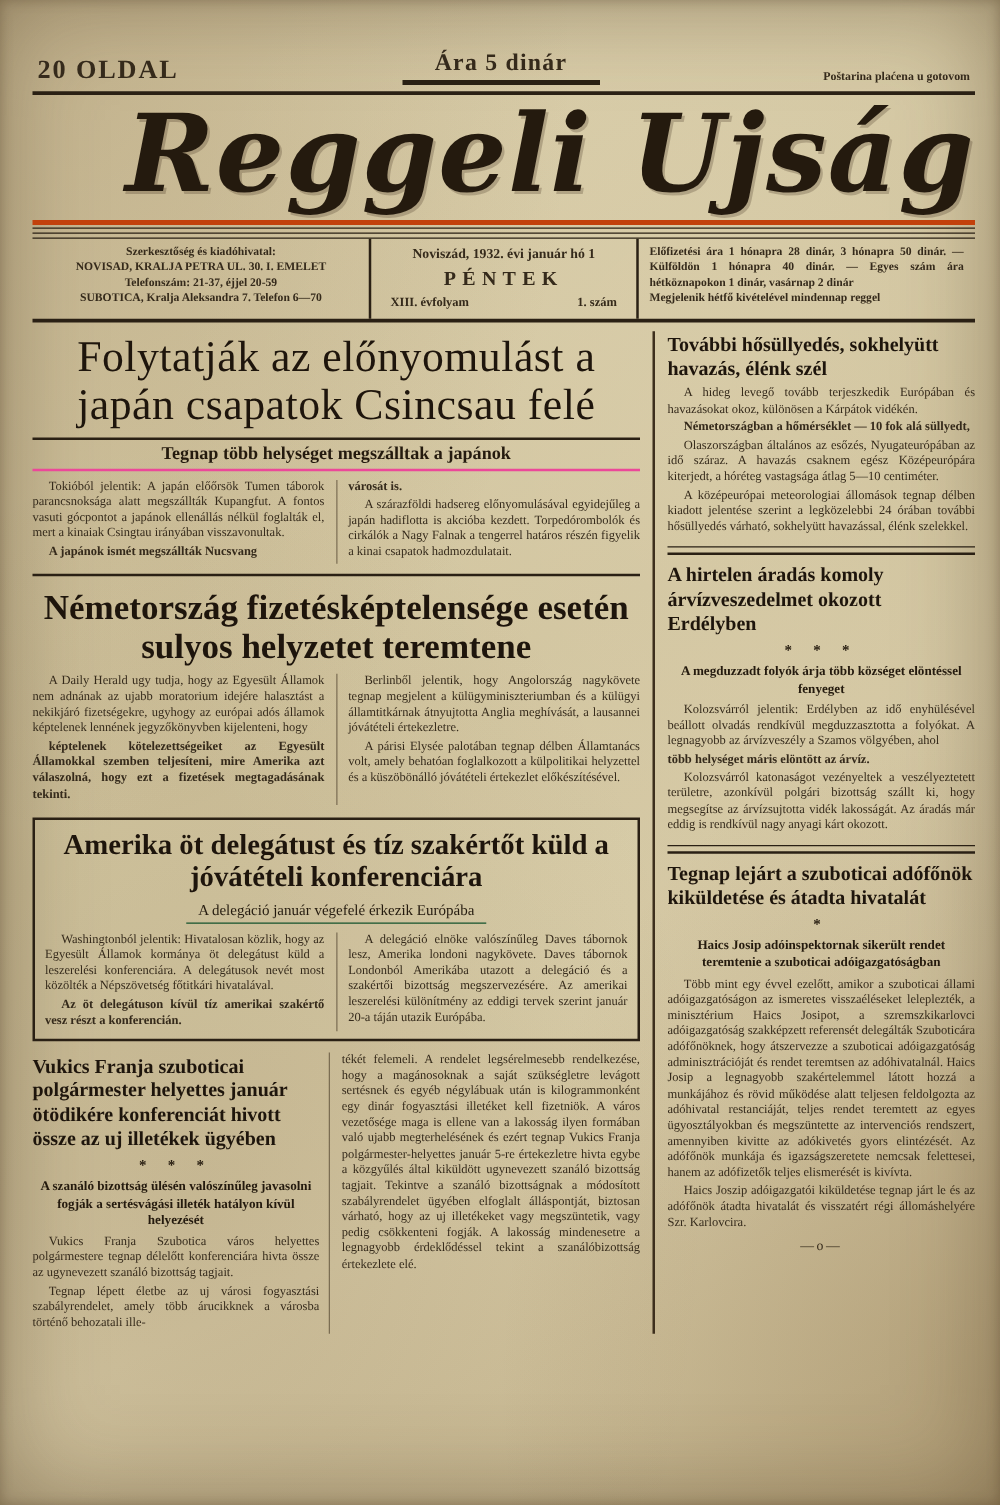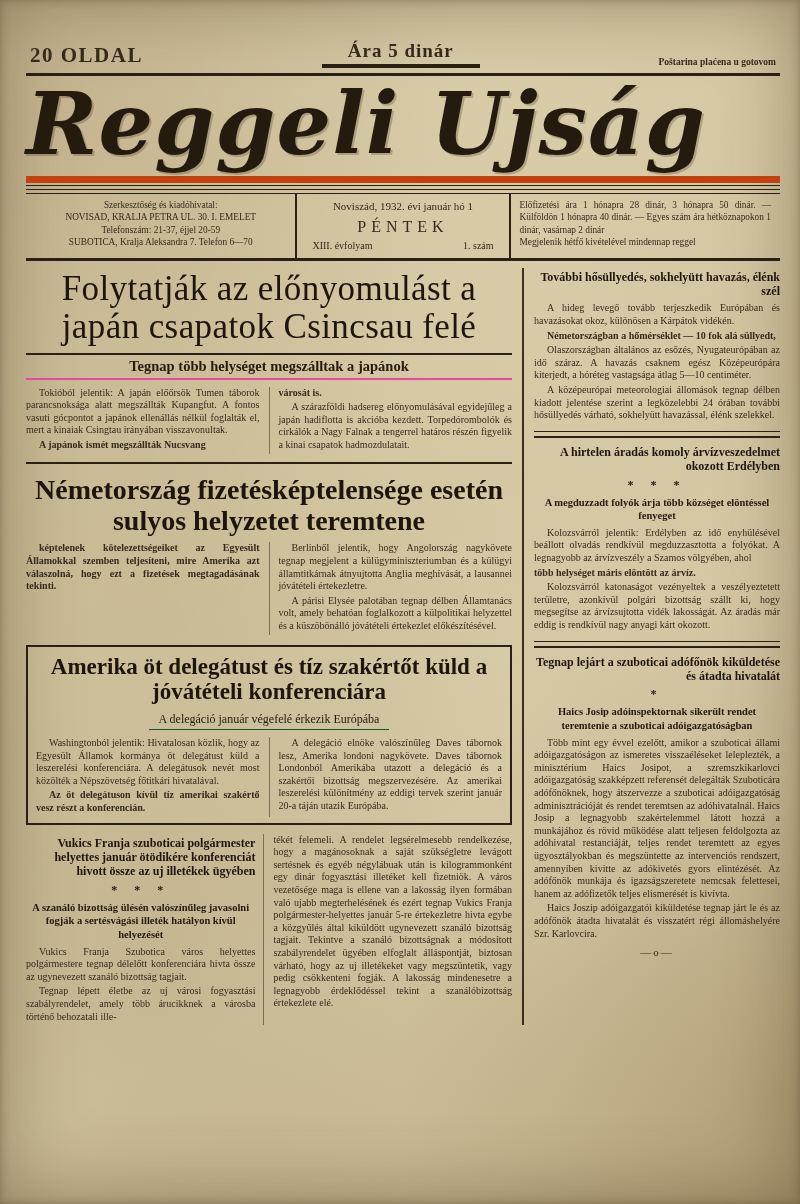--- a/index.html
+++ b/index.html
@@ -16,48 +16,48 @@
   }
   .page{position:absolute;inset:0;padding:40px 20px 14px 26px;box-sizing:border-box}
 
   
   .topstrip{display:flex;align-items:flex-end;justify-content:space-between;padding:0 4px 5px}
   .pages{font-weight:700;font-size:21px;letter-spacing:1.5px}
   .price{font-weight:700;font-size:19px;border-bottom:4px solid #2a2014;padding:0 26px 2px;letter-spacing:1px}
   .postage{font-weight:700;font-size:9.5px;max-width:230px;text-align:right;line-height:1.2}
 
   
-  .masthead{border-top:3px solid #2a2014;text-align:left;padding:4px 0 8px;border-bottom:7px solid #c2410c}
+  .masthead{border-top:3px solid #2a2014;text-align:right;padding:4px 0 8px;border-bottom:4px solid #c2410c}
   .masthead .title{
     font-family:"DejaVu Serif",serif;font-style:italic;font-weight:700;
     font-size:86px;line-height:1.02;letter-spacing:1px;white-space:nowrap;color:#241a0e;
     text-shadow:2px 2px 0 rgba(40,25,10,.22);
   }
   .rule2{height:3px;border-top:1px solid #2a2014;border-bottom:1px solid #2a2014;margin-top:2px}
 
   
   .info{display:flex;align-items:stretch;border-bottom:3px solid #2a2014;border-top:1px solid #2a2014;margin-top:3px}
-  .info .cell{padding:5px 9px;font-size:9.3px;font-weight:400;line-height:1.35;box-sizing:border-box}
+  .info .cell{padding:5px 9px;font-size:9.3px;font-weight:700;line-height:1.35;box-sizing:border-box}
   .info .cleft{flex:1.12;text-align:center;border-right:2px solid #2a2014}
   .info .cmid{flex:.86;text-align:center}
   .info .cright{flex:1.12;text-align:justify;border-left:2px solid #2a2014}
   .info .date{font-size:11px}
   .info .day{font-size:16px;letter-spacing:5px;margin:2px 0}
   .info .volrow{display:flex;justify-content:space-between;font-size:10px;padding:0 6px}
 
   
   .content{display:flex;margin-top:7px}
   .colmain{width:498px;padding-right:10px;border-right:2px solid #3d2f1d;box-sizing:border-box}
   .colside{flex:1;padding-left:10px;min-width:0}
 
   
   .h-xl{font-size:35px;line-height:1.1;font-weight:400;text-align:center;color:#1e150c;letter-spacing:.4px;margin:2px 0 6px}
   .h-lg{font-size:28px;line-height:1.12;font-weight:700;text-align:center;color:#1e150c;margin:4px 0 6px}
   .h-md{font-size:23px;line-height:1.12;font-weight:700;text-align:center;color:#1e150c;margin:0 0 4px}
-  .h-sm{font-size:12px;line-height:1.2;font-weight:700;text-align:right;color:#1e150c;margin:2px 0 4px}
+  .h-sm{font-size:16px;line-height:1.2;font-weight:700;text-align:left;color:#1e150c;margin:2px 0 4px}
 
   .subbar{border-top:2px solid #2a2014;border-bottom:2px solid #ec4899;margin:4px 0 7px;padding:3px 0;text-align:center;font-weight:700;font-size:14.5px;color:#241a0e}
   .u-subwrap{text-align:center;margin:2px 0 7px}
   .u-sub{display:inline-block;border-bottom:1px solid #14532d;padding:0 10px 2px;font-weight:400;font-size:12px;color:#241a0e}
 
   
   .body{font-size:10px;line-height:1.26;text-align:justify}
   .body p{margin:0 0 2px;text-indent:13px}
   .body p.bold{font-weight:700}
   .body p.noind{text-indent:0}
@@ -132,20 +132,21 @@
           </div>
         </div>
       </article>
 
       <div class="sep"></div>
 
       <article>
         <h2 class="h-lg">Németország fizetésképtelensége esetén sulyos helyzetet teremtene</h2>
         <div class="body cols">
           <div class="c">
+            <p>A Daily Herald ugy tudja, hogy az Egyesült Államok nem adnának az ujabb moratorium idejére halasztást a nekikjáró fizetségekre, ugyhogy az európai adós államok képtelenek lennének jegyzőkönyvben kijelenteni, hogy</p>
             <p class="bold">képtelenek kötelezettségeiket az Egyesült Államokkal szemben teljesíteni, mire Amerika azt válaszolná, hogy ezt a fizetések megtagadásának tekinti.</p>
           </div>
           <div class="c">
             <p>Berlinből jelentik, hogy Angolország nagykövete tegnap megjelent a külügyminiszteriumban és a külügyi államtitkárnak átnyujtotta Anglia meghívását, a lausannei jóvátételi értekezletre.</p>
             <p>A párisi Elysée palotában tegnap délben Államtanács volt, amely behatóan foglalkozott a külpolitikai helyzettel és a küszöbönálló jóvátételi értekezlet előkészítésével.</p>
           </div>
         </div>
       </article>
 
       <article class="boxed">

